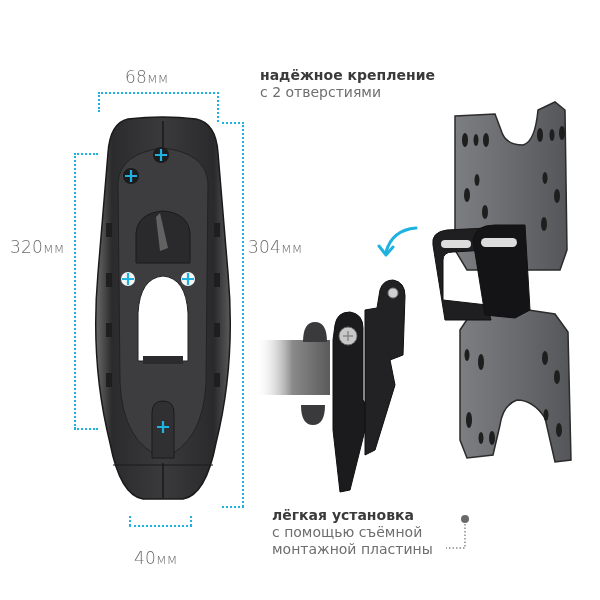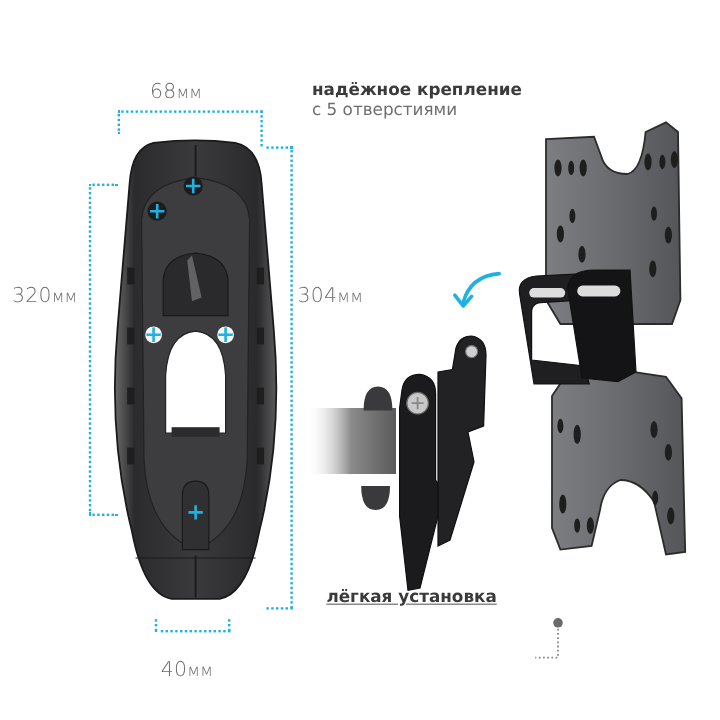--- a/index.html
+++ b/index.html
@@ -114,21 +114,21 @@
       <path d="M100,160 V172 M94,166 H106" stroke="#1fb1df" stroke-width="2.2"></path>
     </g>
     <g>
       <path d="M70,312 V324 M64,318 H76" stroke="#1fb1df" stroke-width="2.2" transform="translate(5,-4)"></path>
     </g>
   </svg>
 </div>
 
 <div class="caption" style="left:260px; top:39px;margin-top:28px;">
   <div class="title">надёжное крепление</div>
-  <div>с 5 отверстиями</div>
+  <div>с 2 отверстиями</div>
 </div>
 
 <div class="abs" style="left:374px; top:222px; width:48px; height:40px;">
   <svg width="48" height="40" viewBox="0 0 48 40">
     <path d="M42,6 Q18,8 12,30" fill="none" stroke="#1fb1df" stroke-width="3" stroke-linecap="round"></path>
     <path d="M5,24 L12,33 L19,25" fill="none" stroke="#1fb1df" stroke-width="3" stroke-linecap="round" stroke-linejoin="round"></path>
   </svg>
 </div>
 
 <div class="abs" style="left:255px; top:100px; width:345px; height:400px;">
@@ -190,22 +190,24 @@
     <g>
       <path d="M78,240 L80,225 Q82,212 95,212 Q108,214 108,228 L108,300 L115,310 L95,390 L85,392 L78,330 Z" fill="#1b1b1d" stroke="#0f0f0f"></path>
       <path d="M110,210 L122,208 L125,190 Q128,180 138,180 Q150,182 150,196 L148,255 L135,260 L140,285 L120,350 L110,355 Z" fill="#222224" stroke="#0f0f0f"></path>
       <circle cx="93" cy="236" r="9" fill="#c8c8c8" stroke="#6a6a6a"></circle>
       <path d="M88,236 H98 M93,231 V241" stroke="#888" stroke-width="1.5"></path>
       <circle cx="138" cy="193" r="5" fill="#d0d0d0" stroke="#777"></circle>
     </g>
   </svg>
 </div>
 
-<div class="caption" style="left:272px; top:490px;text-decoration:underline;">
+<div class="caption" style="left:272px; top:507px;">
   <div class="title">лёгкая установка</div>
+  <div>с помощью съёмной</div>
+  <div>монтажной пластины</div>
 </div>
 
 <div class="abs" style="left:444px; top:512px; width:26px; height:40px;">
   <svg width="26" height="40" viewBox="0 0 26 40">
     <circle cx="21" cy="7" r="4" fill="#6a6a6a"></circle>
     <path d="M21,12 V36 H2" fill="none" stroke="#8a8a8a" stroke-width="1.5" stroke-dasharray="1.5 2"></path>
   </svg>
 </div>
 
 </body></html>

